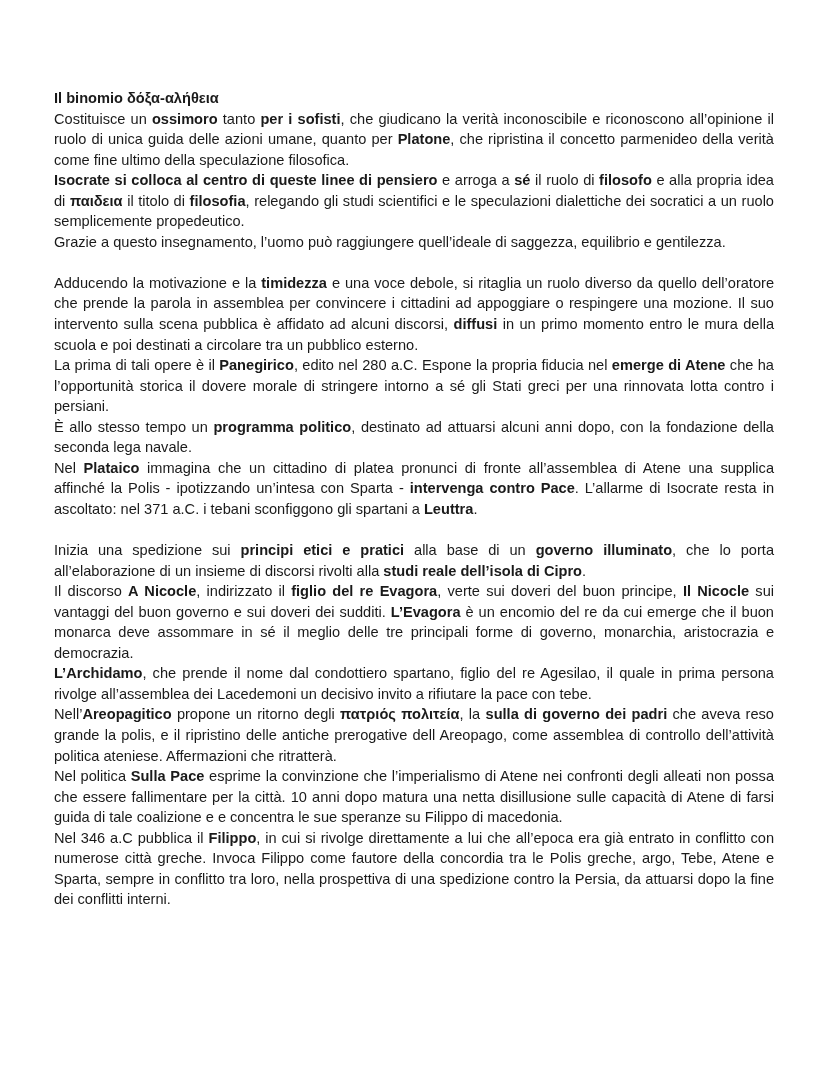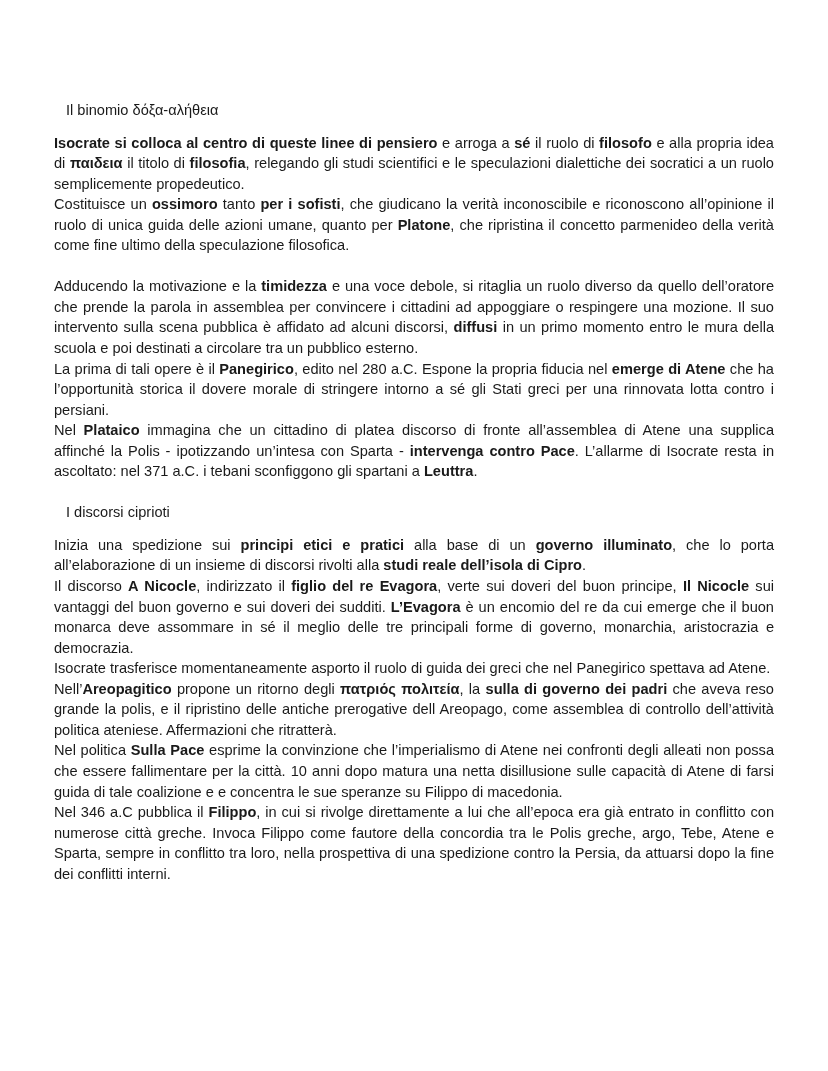--- a/index.html
+++ b/index.html
@@ -19,67 +19,72 @@
       position: absolute;
       left: 54px;
       top: 88px;
       width: 720px;
       font-size: 14.6px;
       line-height: 20.55px;
     }
     .section { margin: 0; }
     .section + .section { margin-top: 20.55px; }
     .heading {
-      font-weight: normal;
-      margin: 12px;
+      font-weight: bold;
+      margin: 0;
     }
     .para {
       margin: 0;
       text-align: justify;
       text-align-last: left;
     }
     .para b { font-weight: bold; }
   </style>
 </head>
 <body>
 
 <div class="page">
 
   <div class="section">
     <p class="heading">Il binomio δόξα-αλήθεια</p>
     <p class="para">
+      <span>Costituisce un </span><b>ossimoro</b><span> tanto </span><b>per i sofisti</b><span>, che giudicano la verità inconoscibile e riconoscono all’opinione il ruolo di unica guida delle azioni umane, quanto per </span><b>Platone</b><span>, che ripristina il concetto parmenideo della verità come fine ultimo della speculazione filosofica.</span>
+    </p>
+    <p class="para">
       <b>Isocrate si colloca al centro di queste linee di pensiero</b><span> e arroga a </span><b>sé</b><span> il ruolo di </span><b>filosofo</b><span> e alla propria idea di </span><b>παιδεια</b><span> il titolo di </span><b>filosofia</b><span>, relegando gli studi scientifici e le speculazioni dialettiche dei socratici a un ruolo semplicemente propedeutico.</span>
     </p>
     <p class="para">
-      <span>Costituisce un </span><b>ossimoro</b><span> tanto </span><b>per i sofisti</b><span>, che giudicano la verità inconoscibile e riconoscono all’opinione il ruolo di unica guida delle azioni umane, quanto per </span><b>Platone</b><span>, che ripristina il concetto parmenideo della verità come fine ultimo della speculazione filosofica.</span>
+      <span>Grazie a questo insegnamento, l’uomo può raggiungere quell’ideale di saggezza, equilibrio e gentilezza.</span>
     </p>
   </div>
 
   <div class="section">
     <p class="para">
       <span>Adducendo la motivazione e la </span><b>timidezza</b><span> e una voce debole, si ritaglia un ruolo diverso da quello dell’oratore che prende la parola in assemblea per convincere i cittadini ad appoggiare o respingere una mozione. Il suo intervento sulla scena pubblica è affidato ad alcuni discorsi, </span><b>diffusi</b><span> in un primo momento entro le mura della scuola e poi destinati a circolare tra un pubblico esterno.</span>
     </p>
     <p class="para">
       <span>La prima di tali opere è il </span><b>Panegirico</b><span>, edito nel 280 a.C. Espone la propria fiducia nel </span><b>emerge di Atene</b><span> che ha l’opportunità storica il dovere morale di stringere intorno a sé gli Stati greci per una rinnovata lotta contro i persiani.</span>
     </p>
     <p class="para">
-      <span>Nel </span><b>Plataico</b><span> immagina che un cittadino di platea discorso di fronte all’assemblea di Atene una supplica affinché la Polis - ipotizzando un’intesa con Sparta - </span><b>intervenga contro Pace</b><span>. L’allarme di Isocrate resta in ascoltato: nel 371 a.C. i tebani sconfiggono gli spartani a </span><b>Leuttra</b><span>.</span>
+      <span>È allo stesso tempo un </span><b>programma politico</b><span>, destinato ad attuarsi alcuni anni dopo, con la fondazione della seconda lega navale.</span>
+    </p>
+    <p class="para">
+      <span>Nel </span><b>Plataico</b><span> immagina che un cittadino di platea pronunci di fronte all’assemblea di Atene una supplica affinché la Polis - ipotizzando un’intesa con Sparta - </span><b>intervenga contro Pace</b><span>. L’allarme di Isocrate resta in ascoltato: nel 371 a.C. i tebani sconfiggono gli spartani a </span><b>Leuttra</b><span>.</span>
     </p>
   </div>
 
   <div class="section">
-    <p class="heading">I discorsi ciprioti</p>
     <p class="para">
       <span>Inizia una spedizione sui </span><b>principi etici e pratici</b><span> alla base di un </span><b>governo illuminato</b><span>, che lo porta all’elaborazione di un insieme di discorsi rivolti alla </span><b>studi reale dell’isola di Cipro</b><span>.</span>
     </p>
     <p class="para">
       <span>Il discorso </span><b>A Nicocle</b><span>, indirizzato il </span><b>figlio del re Evagora</b><span>, verte sui doveri del buon principe, </span><b>Il Nicocle</b><span> sui vantaggi del buon governo e sui doveri dei sudditi. </span><b>L’Evagora</b><span> è un encomio del re da cui emerge che il buon monarca deve assommare in sé il meglio delle tre principali forme di governo, monarchia, aristocrazia e democrazia.</span>
     </p>
     <p class="para">
-      <span>Isocrate trasferisce momentaneamente asporto il ruolo di guida dei greci che nel Panegirico spettava ad Atene.</span>
+      <b>L’Archidamo</b><span>, che prende il nome dal condottiero spartano, figlio del re Agesilao, il quale in prima persona rivolge all’assemblea dei Lacedemoni un decisivo invito a rifiutare la pace con tebe.</span>
     </p>
     <p class="para">
       <span>Nell’</span><b>Areopagitico</b><span> propone un ritorno degli </span><b>πατριός πολιτεία</b><span>, la </span><b>sulla di governo dei padri</b><span> che aveva reso grande la polis, e il ripristino delle antiche prerogative dell Areopago, come assemblea di controllo dell’attività politica ateniese. Affermazioni che ritratterà.</span>
     </p>
     <p class="para">
       <span>Nel politica </span><b>Sulla Pace</b><span> esprime la convinzione che l’imperialismo di Atene nei confronti degli alleati non possa che essere fallimentare per la città. 10 anni dopo matura una netta disillusione sulle capacità di Atene di farsi guida di tale coalizione e e concentra le sue speranze su Filippo di macedonia.</span>
     </p>
     <p class="para">
       <span>Nel 346 a.C pubblica il </span><b>Filippo</b><span>, in cui si rivolge direttamente a lui che all’epoca era già entrato in conflitto con numerose città greche. Invoca Filippo come fautore della concordia tra le Polis greche, argo, Tebe, Atene e Sparta, sempre in conflitto tra loro, nella prospettiva di una spedizione contro la Persia, da attuarsi dopo la fine dei conflitti interni.</span>
     </p>

